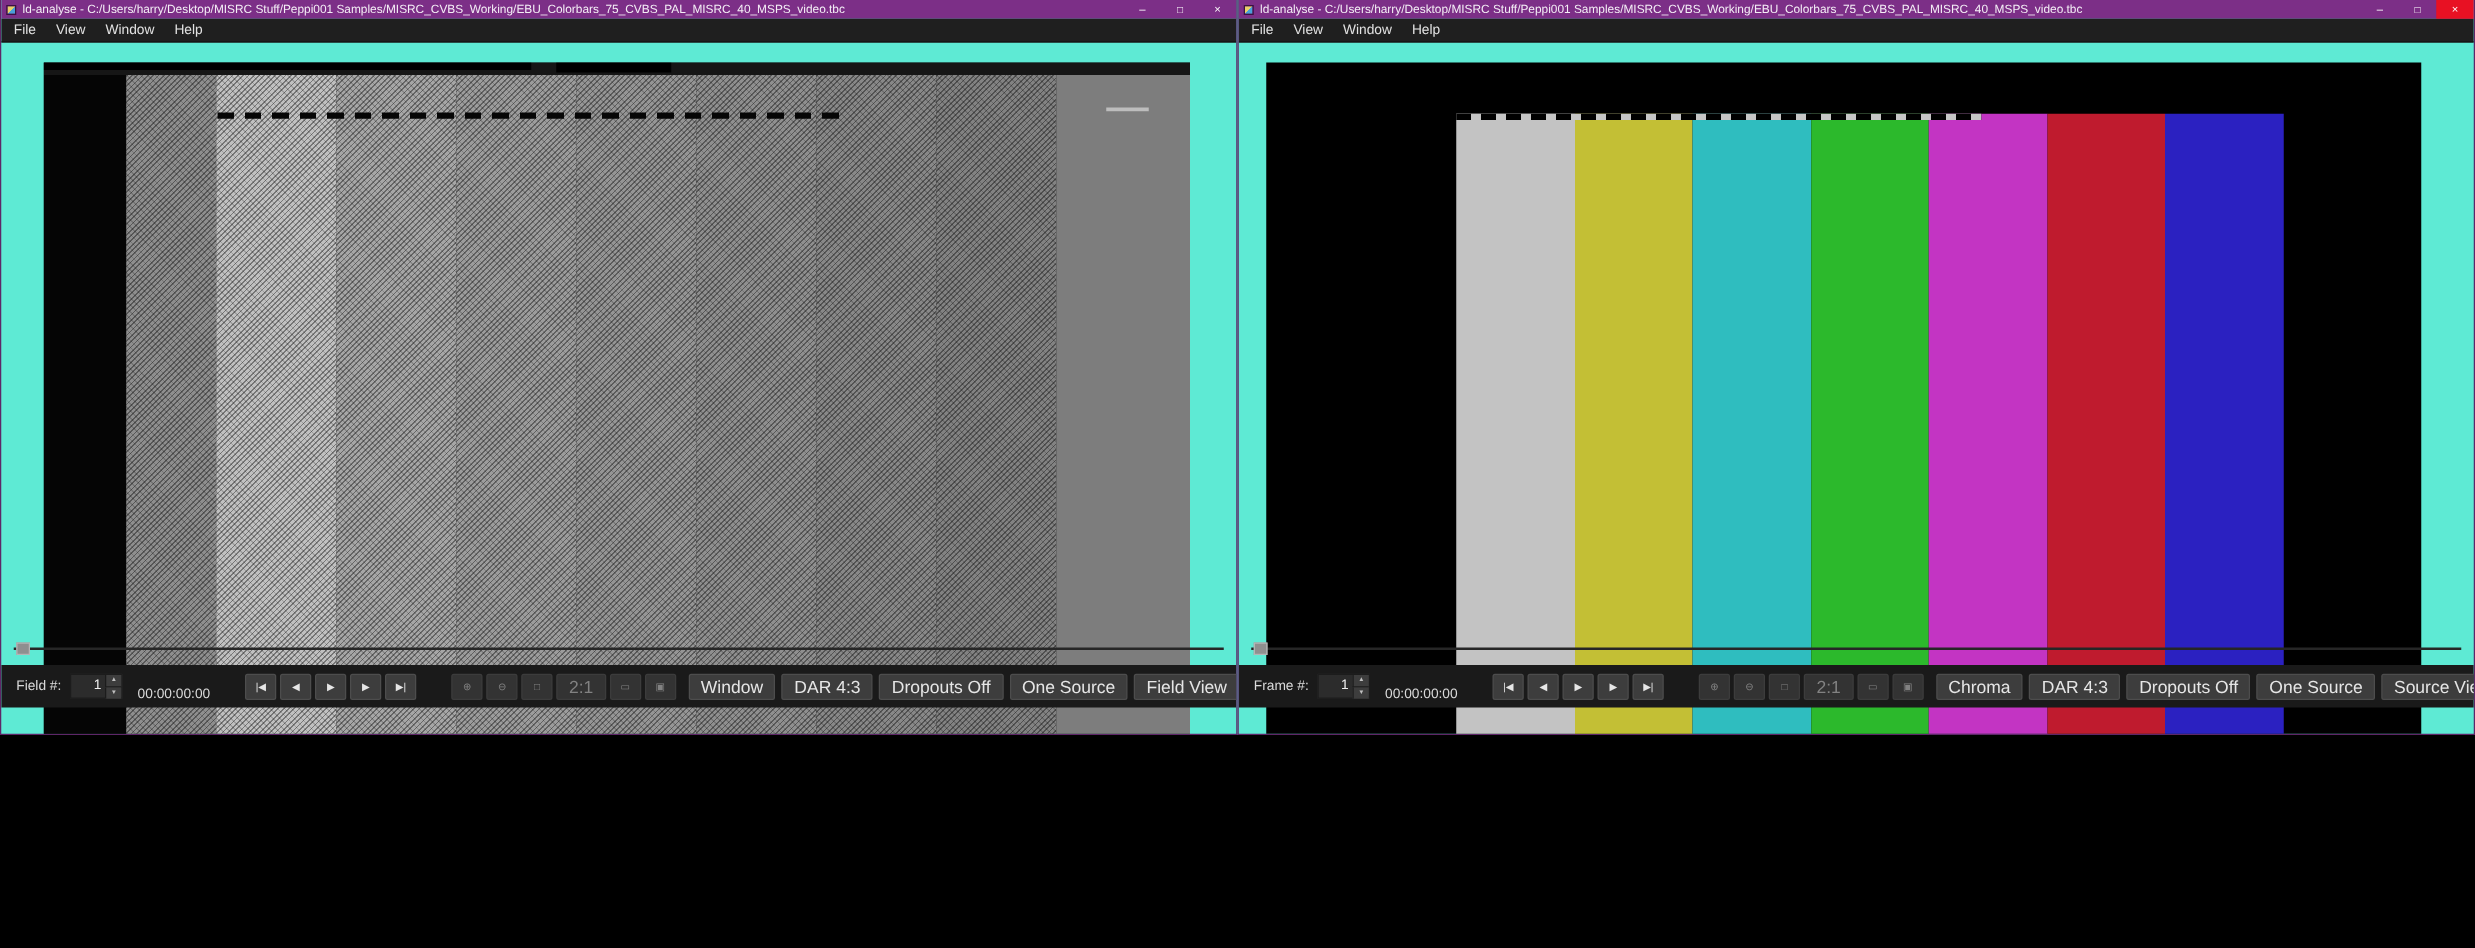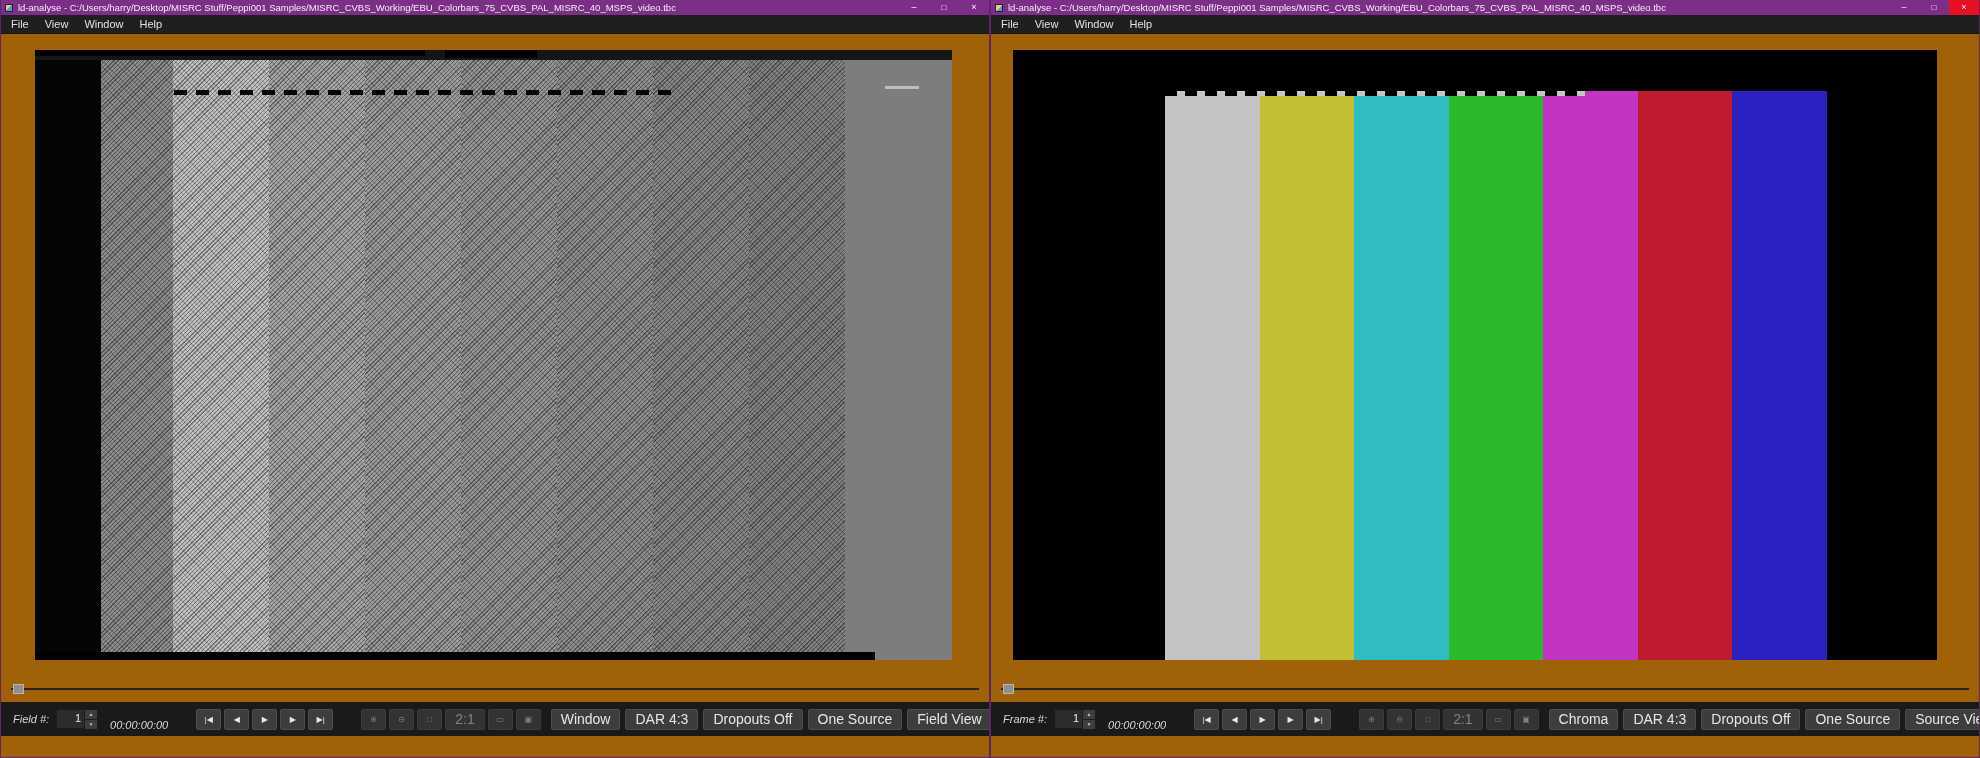--- a/index.html
+++ b/index.html
@@ -1,20 +1,20 @@
 <!DOCTYPE html>
 <html><head>
 <meta charset="utf-8">
 <style>
   * { box-sizing: border-box; margin: 0; padding: 0; }
   html,body { width:1980px; height:758px; background:#000; overflow:hidden;
               font-family:"Liberation Sans", sans-serif; }
   .screen { width:1980px; height:758px; display:flex; }
 
-  .window { width:990px; height:758px; position:relative; background:#a16207;
+  .window { width:990px; height:588px; position:relative; background:#5eead4;
             border:1px solid #5e2668; border-top:none; overflow:hidden; }
 
   
   .titlebar { height:15px; background:#7c2f87; display:flex; align-items:center; }
   .app-icon { width:8px; height:8px; margin:0 5px 0 4px; flex:0 0 auto;
               background:linear-gradient(135deg,#e8d06a 0 50%,#4aa0d8 50% 100%);
               border:1px solid #3a1242; }
   .title-text { font-size:9.5px; color:#f4eef6; white-space:nowrap; overflow:hidden; flex:1; }
   .win-controls { margin-left:auto; display:flex; height:15px; flex:0 0 auto; }
   .win-btn { width:30px; height:15px; text-align:center; line-height:15px;
@@ -53,21 +53,21 @@
 
   
   .seekbar { position:absolute; left:10px; right:10px; bottom:63px; height:10px; }
   .seek-groove { position:absolute; left:0; right:0; top:4px; height:2px; background:#262626; }
   .seek-handle { position:absolute; left:2px; top:0; width:11px; height:10px;
                  background:#8f8f8f; border:1px solid #b5b5b5; }
 
   
   .toolbar { position:absolute; left:0; right:0; bottom:21px; height:34px;
              display:flex; align-items:center; padding:0 12px; background:#1a1a1a; }
-  .tb-label { font-size:11px; color:#dadada; margin-right:7px; white-space:nowrap;font-style:italic; }
+  .tb-label { font-size:11px; color:#dadada; margin-right:7px; white-space:nowrap; }
   .timecode { margin:12px 10px 0 12px; }
   .spinbox { width:42px; height:20px; background:#2c2c2c; border:1px solid #1c1c1c;
              display:flex; flex:0 0 auto; }
   .spin-value { flex:1; text-align:right; padding:2px 3px 0 0; font-size:11px; color:#eee; }
   .spin-arrows { width:13px; display:flex; flex-direction:column; }
   .spin-up,.spin-down { flex:1; font-size:5px; line-height:9px; text-align:center;
              color:#c0c0c0; background:#3d3d3d; border-left:1px solid #1c1c1c; }
   .spin-up { border-bottom:1px solid #1c1c1c; }
   .group { display:flex; gap:3px; align-items:center; }
   .gap-l { margin-left:18px; } .gap-xl { margin-left:28px; } .gap-m { margin-left:10px; }

